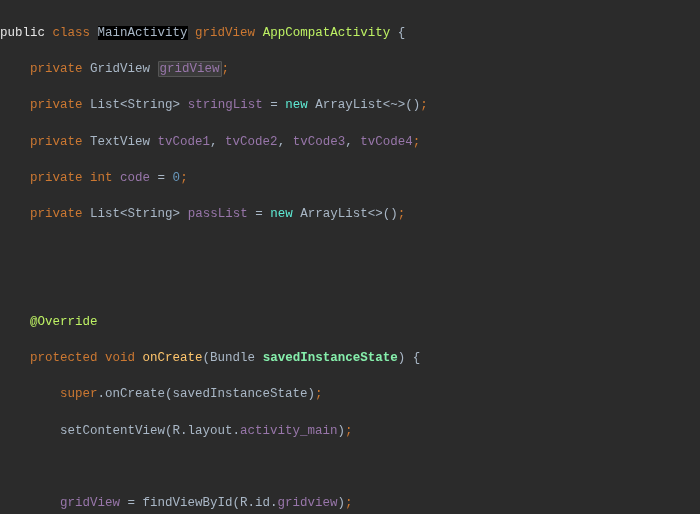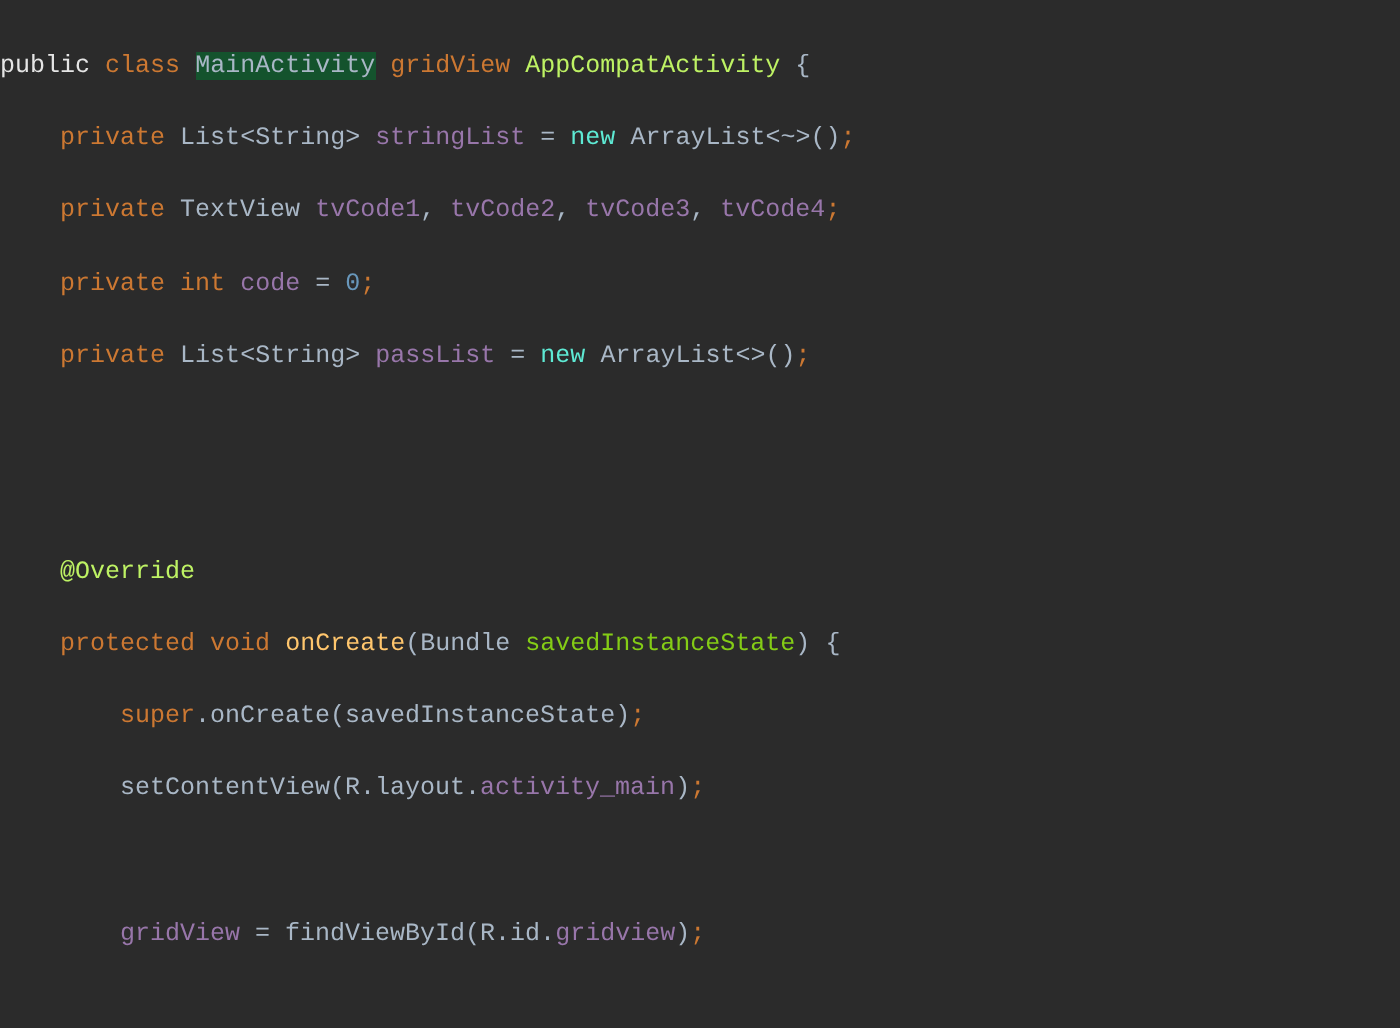--- a/index.html
+++ b/index.html
@@ -22,37 +22,38 @@
   .kw-public { color: #e5e5e5; }
   .kw-class { color: #cc7832; }
   .kw-extends { color: #cc7832; }
   .kw-private { color: #cc7832; }
   .kw-protected { color: #cc7832; }
   .kw-void { color: #cc7832; }
   .kw-int { color: #cc7832; }
   .kw-new { color: #5eead4; }
   .kw-super { color: #cc7832; }
   .classname { color: #bef264; }
-  .classname-hl { background: #14532d; color: #a9b7c6; }
+  .classname-hl { background: #000000; color: #a9b7c6; }
   .type { color: #a9b7c6; }
   .field { color: #9876aa; }
   .field-boxed { color: #9876aa; background: #3b3b3b; border:1px solid #555; padding:0 1px; border-radius:1px;}
   .method-decl { color: #ffc66d; }
   .annotation { color: #bef264; }
   .number { color: #6897bb; }
   .semi { color: #cc7832; }
-  .param { color: #84cc16; }
+  .param { color: #86efac; font-weight: bold; }
   .resid { color: #9876aa; }
   .plain { color: #a9b7c6; }
 </style>
 </head>
 <body>
 
 <div class="code-area">
 <span class="line"><span class="kw-public">public</span> <span class="kw-class">class</span> <span class="classname-hl">MainActivity</span> <span class="kw-extends">gridView</span> <span class="classname">AppCompatActivity</span><span class="plain"> {</span></span>
+<span class="line">    <span class="kw-private">private</span> <span class="type">GridView</span> <span class="field-boxed">gridView</span><span class="semi">;</span></span>
 <span class="line">    <span class="kw-private">private</span> <span class="type">List</span><span class="plain">&lt;</span><span class="type">String</span><span class="plain">&gt;</span> <span class="field">stringList</span><span class="plain"> = </span><span class="kw-new">new</span> <span class="type">ArrayList</span><span class="plain">&lt;~&gt;()</span><span class="semi">;</span></span>
 <span class="line">    <span class="kw-private">private</span> <span class="type">TextView</span> <span class="field">tvCode1</span><span class="plain">, </span><span class="field">tvCode2</span><span class="plain">, </span><span class="field">tvCode3</span><span class="plain">, </span><span class="field">tvCode4</span><span class="semi">;</span></span>
 <span class="line">    <span class="kw-private">private</span> <span class="kw-int">int</span> <span class="field">code</span><span class="plain"> = </span><span class="number">0</span><span class="semi">;</span></span>
 <span class="line">    <span class="kw-private">private</span> <span class="type">List</span><span class="plain">&lt;</span><span class="type">String</span><span class="plain">&gt;</span> <span class="field">passList</span><span class="plain"> = </span><span class="kw-new">new</span> <span class="type">ArrayList</span><span class="plain">&lt;&gt;()</span><span class="semi">;</span></span>
 <span class="line"> </span>
 <span class="line"> </span>
 <span class="line">    <span class="annotation">@Override</span></span>
 <span class="line">    <span class="kw-protected">protected</span> <span class="kw-void">void</span> <span class="method-decl">onCreate</span><span class="plain">(</span><span class="type">Bundle</span> <span class="param">savedInstanceState</span><span class="plain">)</span><span class="plain"> {</span></span>
 <span class="line">        <span class="kw-super">super</span><span class="plain">.onCreate(savedInstanceState)</span><span class="semi">;</span></span>
 <span class="line">        <span class="plain">setContentView(R.layout.</span><span class="resid">activity_main</span><span class="plain">)</span><span class="semi">;</span></span>

